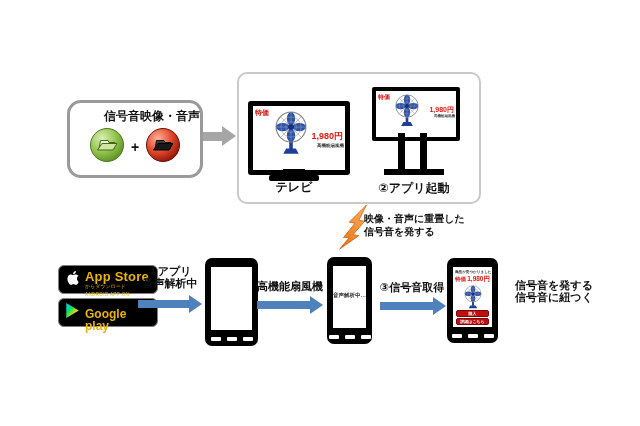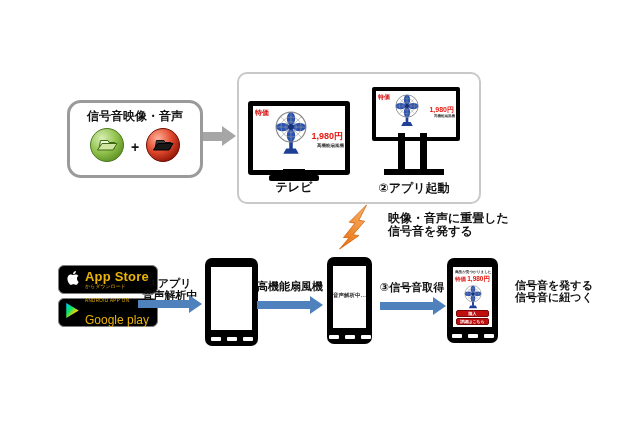--- a/index.html
+++ b/index.html
@@ -5,21 +5,21 @@
   html,body{margin:0;padding:0;background:#fff;}
   #canvas{
     position:relative;width:640px;height:426px;background:#ffffff;overflow:hidden;
     font-family:"Liberation Sans","DejaVu Sans",sans-serif;color:#111;
   }
   .abs{position:absolute;}
   .center{text-align:center;}
 
   
   .left-box{left:67px;top:100px;width:130px;height:72px;border:3px solid #9a9a9a;border-radius:14px;background:#fff;}
-  .left-box .labels{position:absolute;left:0;top:5px;width:100%;display:flex;justify-content:center;font-size:12px;font-weight:bold;}
+  .left-box .labels{position:absolute;left:0;top:5px;width:100%;display:flex;justify-content:flex-end;font-size:12px;font-weight:bold;}
   .left-box .icons{position:absolute;left:0;top:24px;width:100%;display:flex;align-items:center;justify-content:center;gap:6px;}
   .plus{font-size:14px;font-weight:bold;}
 
   
   .h-arrow{display:flex;align-items:center;}
   .h-arrow .shaft{height:9px;background:#a6a6a6;flex:1;}
   .h-arrow .head{width:0;height:0;border-top:10px solid transparent;border-bottom:10px solid transparent;border-left:14px solid #a6a6a6;}
   .h-arrow.blue .shaft{background:#4f81bd;height:8px;}
   .h-arrow.blue .head{border-top-width:9px;border-bottom-width:9px;border-left:13px solid #4f81bd;}
 
@@ -31,29 +31,29 @@
   .sign-frame{left:372px;top:87px;width:80px;height:46px;background:#fff;border:4px solid #000;border-radius:2px;}
   .sign-leg{top:133px;width:7px;height:36px;background:#000;}
   .sign-base{left:384px;top:169px;width:60px;height:6px;background:#000;}
   .screen-label{font-size:12px;font-weight:bold;}
 
   .ad-badge{position:absolute;color:#d61212;font-weight:bold;line-height:1;}
   .ad-price{position:absolute;color:#e8150d;font-weight:bold;line-height:1;}
   .ad-product{position:absolute;color:#444;font-weight:bold;line-height:1;}
 
   
-  .emission-text{left:388px;top:213px;width:150px;font-size:12px;font-weight:bold;line-height:12.5px;font-family:Liberation Mono, monospace;}
+  .emission-text{left:364px;top:213px;width:150px;font-size:10px;font-weight:bold;line-height:12.5px;}
 
   
   .store-badge{left:58px;width:100px;height:29px;background:#000;border:1px solid #7d7d7d;border-radius:6px;display:flex;align-items:center;padding:0 6px;box-sizing:border-box;color:#eab308;gap:5px;}
   .store-badge .txt{display:flex;flex-direction:column;line-height:1;}
   .as-sub{font-size:5px;margin-top:1px;}
   .as-title{font-size:13px;font-weight:bold;letter-spacing:0.2px;}
   .gp-sub{font-size:4.5px;letter-spacing:0.4px;}
-  .gp-title{font-size:12px;font-weight:normal;margin-top:10px;}
+  .gp-title{font-size:12px;font-weight:bold;margin-top:10px;}
 
   
   .step-label{font-size:11px;font-weight:bold;line-height:11.5px;}
 
   
   .phone{background:#000;border-radius:7px;}
   .phone .screen{position:absolute;left:6px;right:6px;top:9px;bottom:16px;background:#fff;overflow:hidden;}
   .phone .keys{position:absolute;left:0;right:0;bottom:5px;display:flex;justify-content:center;gap:6px;}
   .phone .key{width:10px;height:4px;background:#fff;border-radius:1px;}
   .phone2-msg{font-size:5.5px;color:#333;font-weight:bold;text-align:center;margin-top:26px;}
@@ -220,21 +220,21 @@
         </defs>
         <path d="M2 1 L22 13 L2 25 Z" fill="url(#gpG)"></path>
       </svg>
     </span>
     <span class="txt">
       <span class="gp-sub">ANDROID APP ON</span>
       <span class="gp-title">Google play</span>
     </span>
   </div>
 
-  <div class="abs step-label center" style="left:136px;top:266px;width:68px;margin-top:12px;">
+  <div class="abs step-label center" style="left:136px;top:266px;width:68px;">
     <div>①アプリ</div>
     <div>音声解析中</div>
   </div>
   <div class="abs h-arrow blue" style="left:138px;top:295px;width:64px;height:18px;">
     <div class="shaft"></div>
       <div class="head"></div>
   </div>
 
   <div class="abs phone" style="left:205px;top:258px;width:53px;height:88px;">
     <div class="screen"></div>

